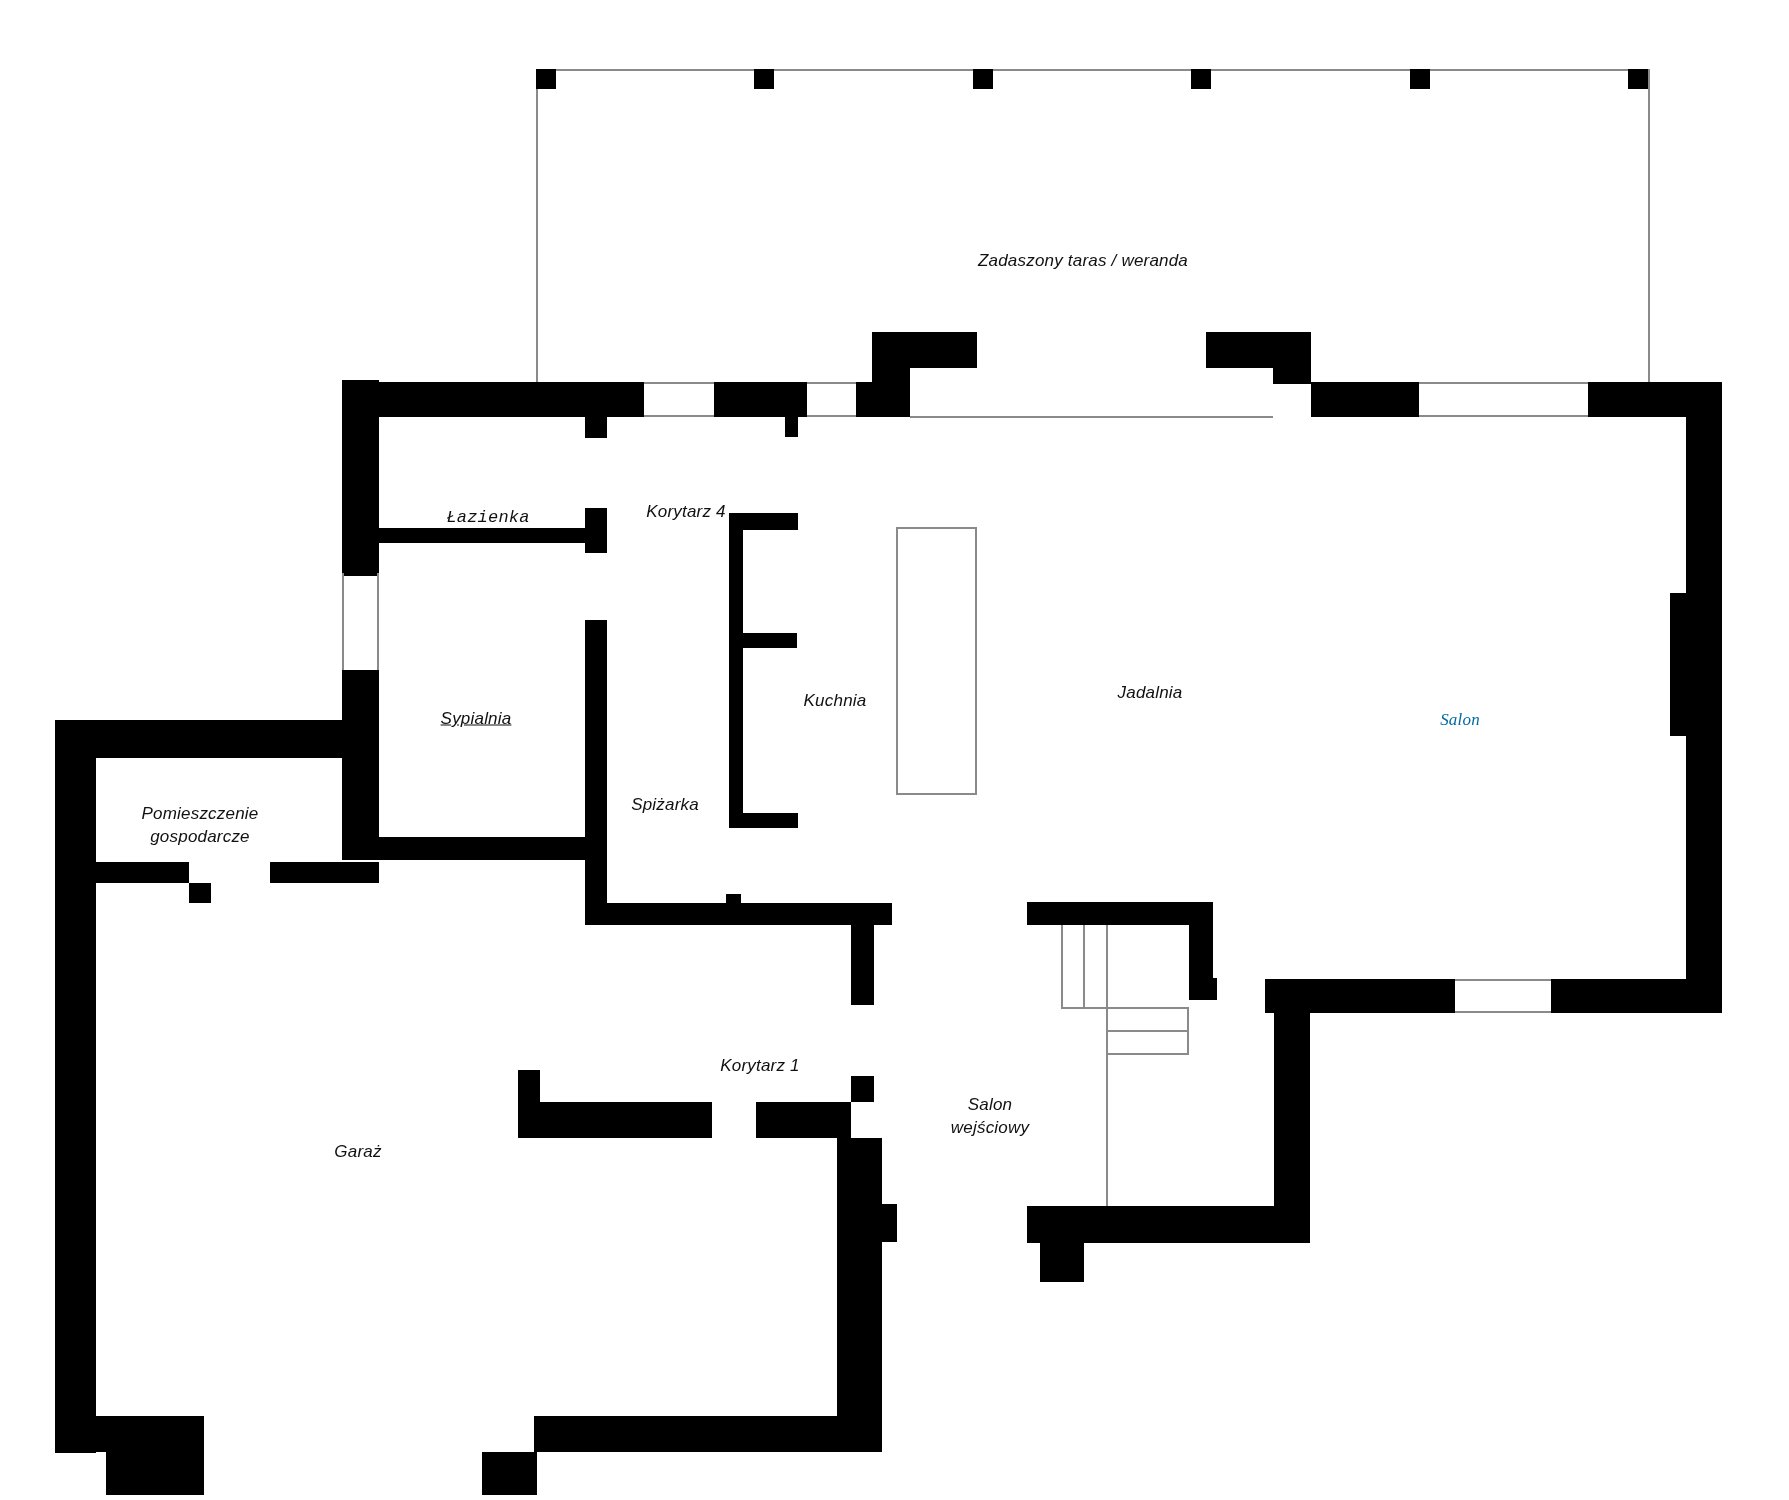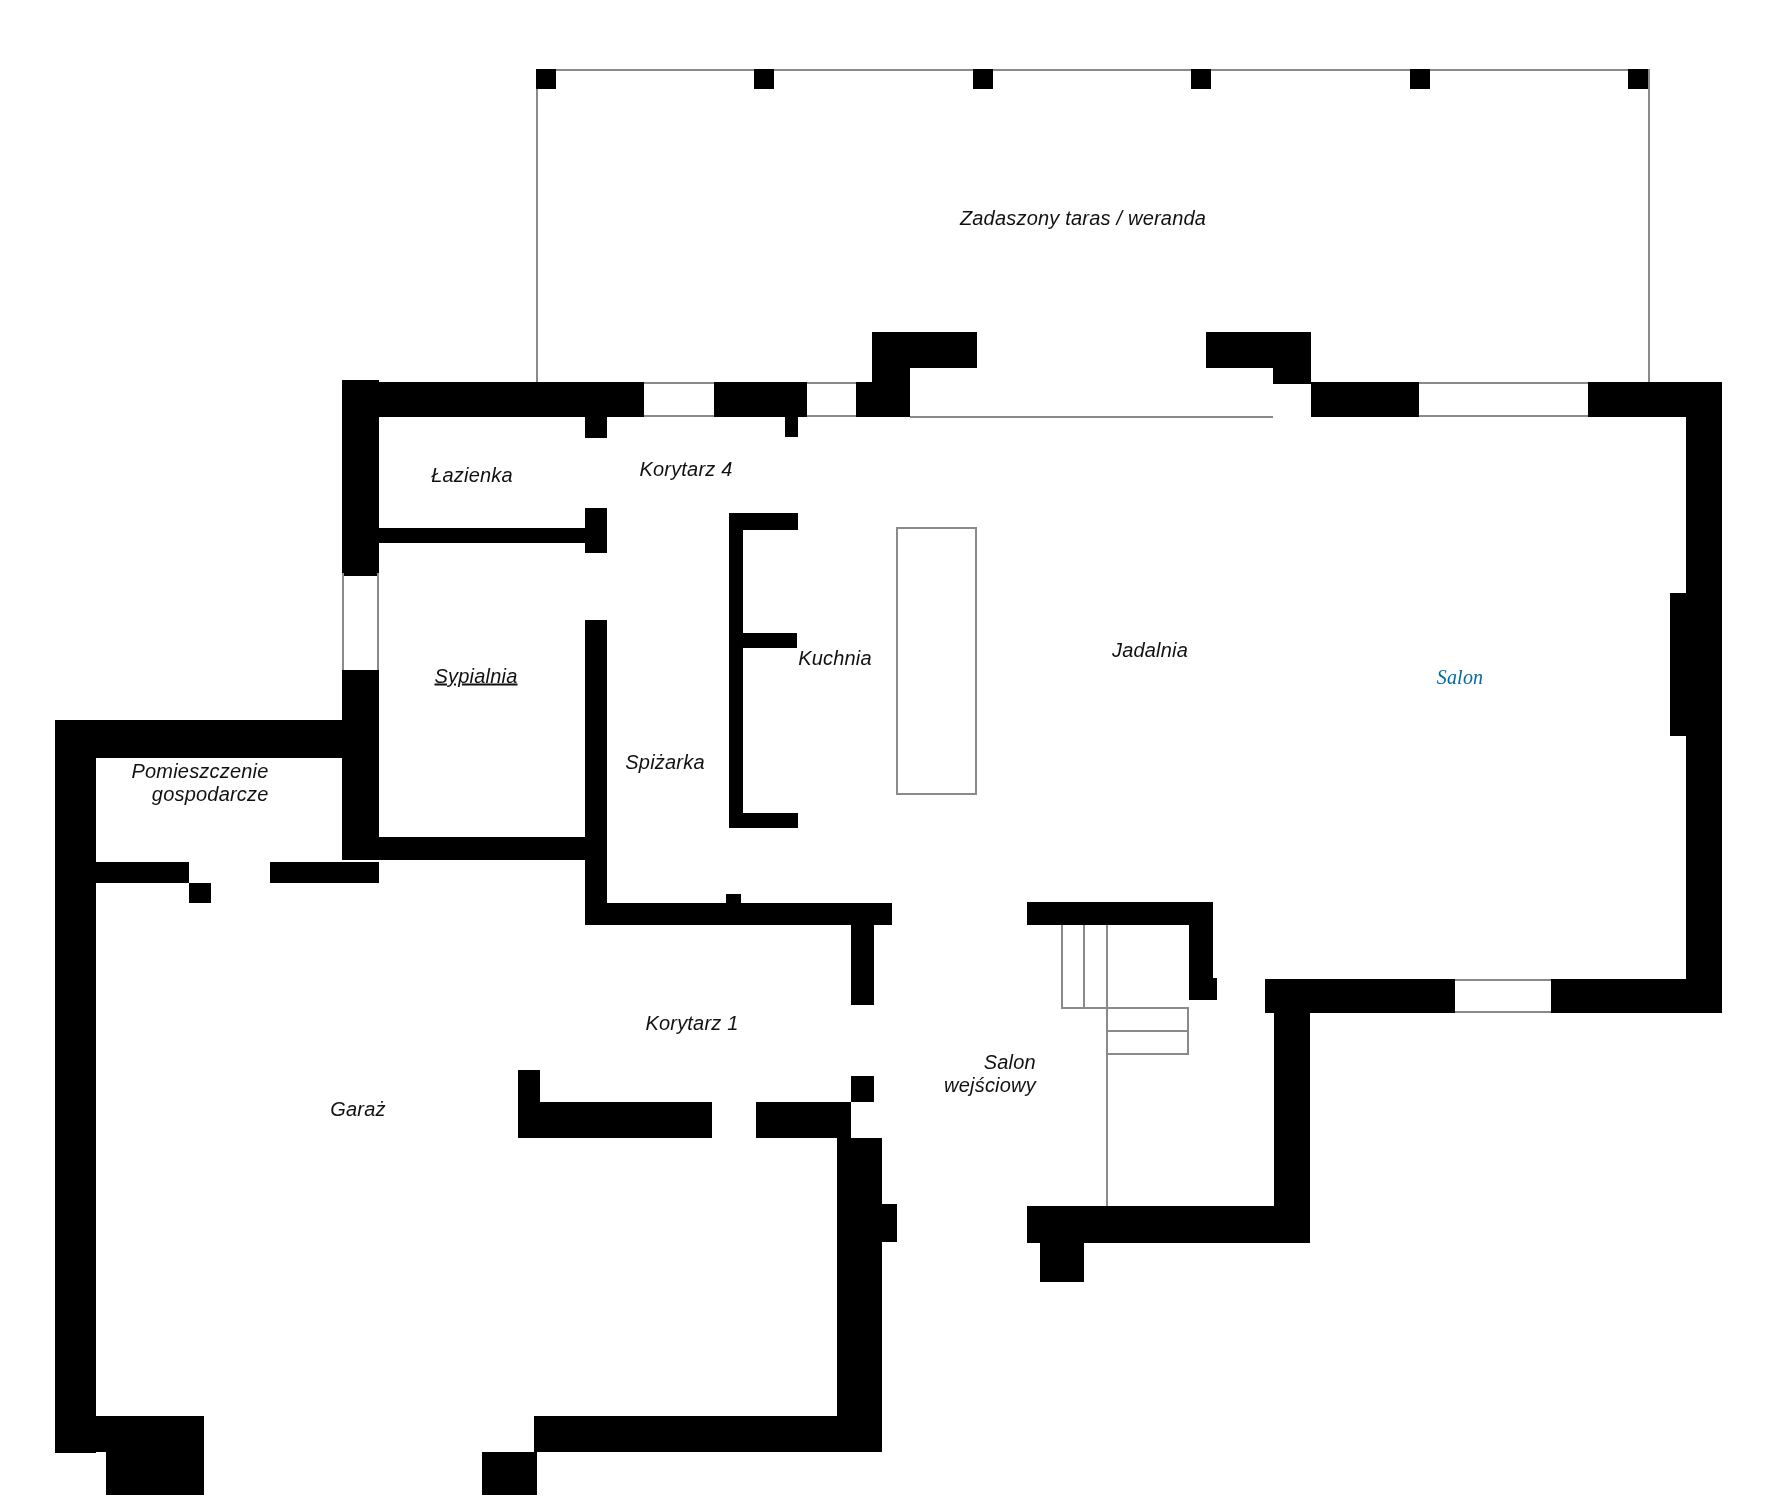--- a/index.html
+++ b/index.html
@@ -30,27 +30,28 @@
     box-sizing: border-box;
   }
   .column {
     position: absolute;
     background: #000000;
   }
   .room-label {
     position: absolute;
     transform: translate(-50%, -50%);
     color: #111111;
-    font-size: 20px;
+    font-size: 17px;
     font-style: italic;
     font-weight: 500;
     letter-spacing: 0.2px;
     white-space: nowrap;
-    text-align: right;
+    text-align: center;
     line-height: 23px;
+    margin-top: 42px;
   }
 </style>
 </head>
 <body>
 
 <div class="plan">
   <div id="walls-layer">
       <div class="wall" style="left: 342px; top: 380px; width: 37px; height: 196px; background: rgb(0, 0, 0);"></div>
       <div class="wall" style="left: 342px; top: 670px; width: 37px; height: 190px; background: rgb(0, 0, 0);"></div>
       <div class="wall" style="left: 342px; top: 382px; width: 302px; height: 35px; background: rgb(0, 0, 0);"></div>
@@ -128,31 +129,31 @@
       <div class="outline-rect" style="left: 896px; top: 527px; width: 81px; height: 268px; border-color: rgb(138, 138, 138);"></div>
       <div class="column" style="left: 536px; top: 69px; width: 20px; height: 20px; background: rgb(0, 0, 0);"></div>
       <div class="column" style="left: 754px; top: 69px; width: 20px; height: 20px; background: rgb(0, 0, 0);"></div>
       <div class="column" style="left: 973px; top: 69px; width: 20px; height: 20px; background: rgb(0, 0, 0);"></div>
       <div class="column" style="left: 1191px; top: 69px; width: 20px; height: 20px; background: rgb(0, 0, 0);"></div>
       <div class="column" style="left: 1410px; top: 69px; width: 20px; height: 20px; background: rgb(0, 0, 0);"></div>
       <div class="column" style="left: 1628px; top: 69px; width: 20px; height: 20px; background: rgb(0, 0, 0);"></div>
     </div>
   <div id="labels-layer">
       <div class="room-label" style="left: 1083px; top: 218px; color: rgb(17, 17, 17);">Zadaszony taras / weranda</div>
-      <div class="room-label" style="left: 472px; top: 475px; color: rgb(17, 17, 17);">Łazienka</div>
+      <div class="room-label" style="left: 488px; top: 475px; color: rgb(17, 17, 17); font-family: Liberation Mono, monospace;">Łazienka</div>
       <div class="room-label" style="left: 686px; top: 469px; color: rgb(17, 17, 17);">Korytarz 4</div>
       <div class="room-label" style="left: 476px; top: 676px; color: rgb(17, 17, 17); text-decoration: underline;">Sypialnia</div>
       <div class="room-label" style="left: 835px; top: 658px; color: rgb(17, 17, 17);">Kuchnia</div>
       <div class="room-label" style="left: 665px; top: 762px; color: rgb(17, 17, 17);">Spiżarka</div>
       <div class="room-label" style="left: 1150px; top: 650px; color: rgb(17, 17, 17);">Jadalnia</div>
       <div class="room-label" style="left: 1460px; top: 677px; color: #0369a1; font-family: Liberation Serif, serif;">Salon</div>
       <div class="room-label" style="left: 200px; top: 783px; color: rgb(17, 17, 17);">
         <div>Pomieszczenie</div>
         <div>gospodarcze</div>
       </div>
       <div class="room-label" style="left: 358px; top: 1109px; color: rgb(17, 17, 17);">Garaż</div>
-      <div class="room-label" style="left: 692px; top: 1023px; color: rgb(17, 17, 17);">Korytarz 1</div>
+      <div class="room-label" style="left: 760px; top: 1023px; color: rgb(17, 17, 17);">Korytarz 1</div>
       <div class="room-label" style="left: 990px; top: 1074px; color: rgb(17, 17, 17);">
         <div>Salon</div>
         <div>wejściowy</div>
       </div>
     </div>
 </div>
 
 </body></html>

